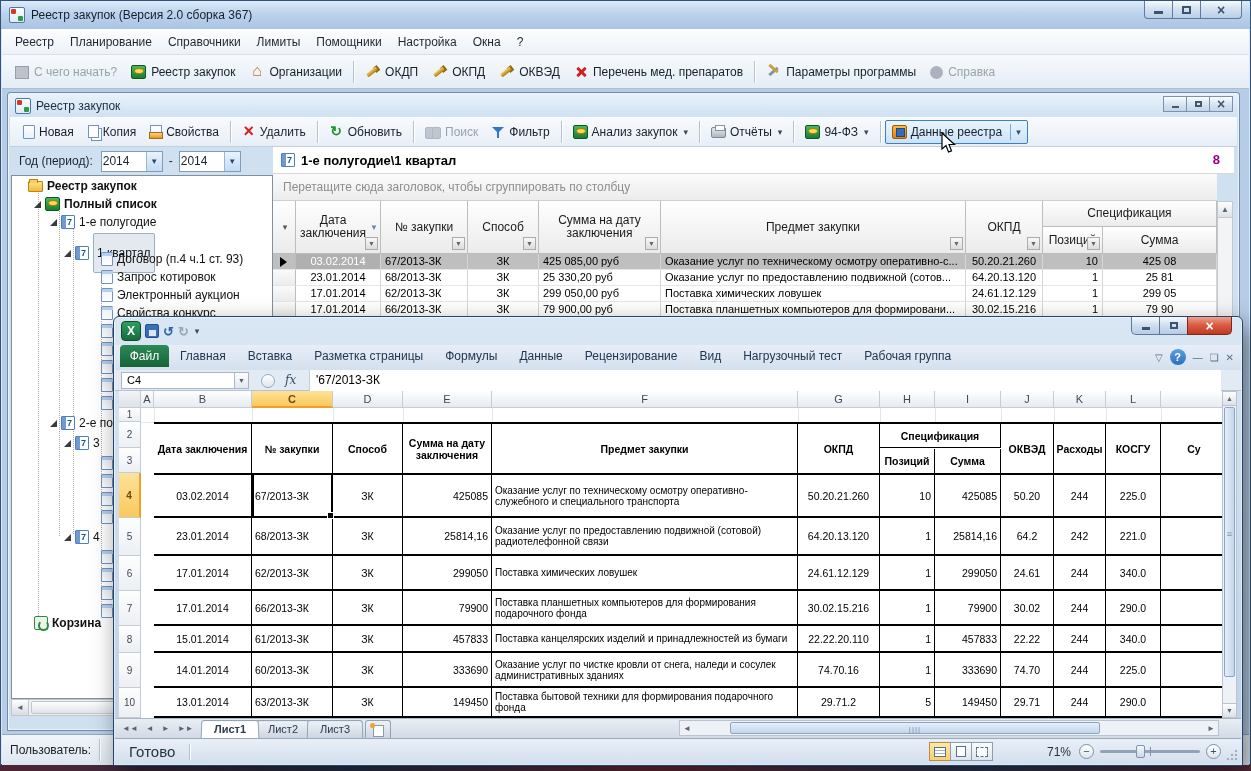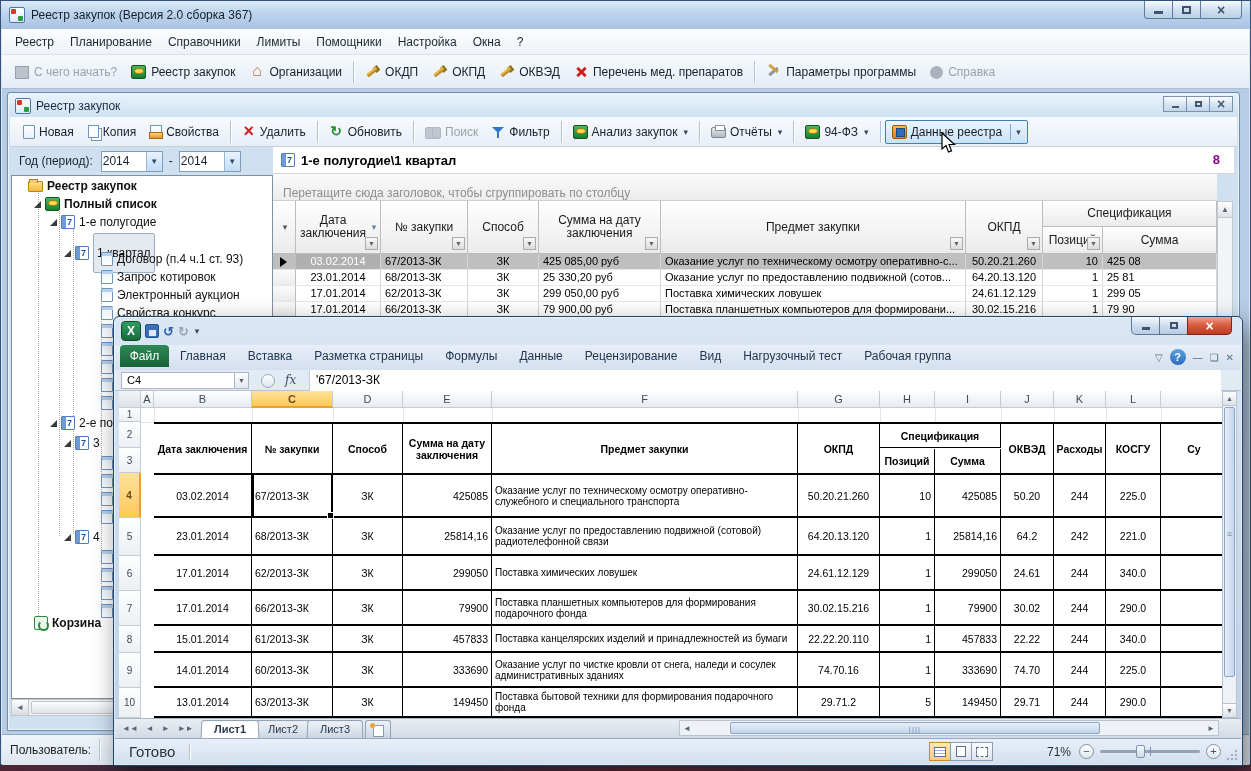--- a/index.html
+++ b/index.html
@@ -105,34 +105,34 @@
 .i-recycle{width:14px;height:14px;border:1px solid #2e8b3d;background:#eaf6ec;border-radius:2px;flex:none;position:relative}
 .i-recycle::after{content:"";position:absolute;left:3px;top:3px;width:7px;height:7px;border:2px solid #2e8b3d;border-radius:50%;border-top-color:transparent}
 .guide{position:absolute;width:0;border-left:1px dotted #a9a9a9}
 .thscroll{position:absolute;left:3px;top:606px;width:262px;height:17px;background:#f0f0f0;border:1px solid #c6c6c6;display:flex;align-items:center}
 .sbtn{width:17px;height:15px;background:linear-gradient(#fdfdfd,#d8dde3);border-right:1px solid #c0c6cd;display:flex;align-items:center;justify-content:center;font-size:8px;color:#5a6675}
 
 .panetitle{position:absolute;left:265px;top:54px;width:961px;height:27px;background:#fff;border-bottom:1px solid #d7d7d7;display:flex;align-items:center;gap:6px;padding-left:8px}
 .panetitle .t{font-size:13px;font-weight:bold;color:#000}
 .count8{position:absolute;right:14px;top:5px;font-size:13px;font-weight:bold;color:var(--count_magenta,#90008d)}
 .groupbar{position:absolute;left:265px;top:81px;width:944px;height:27px;background:linear-gradient(#fbfbfb,#ececec);
- border-bottom:1px solid #cfcfcf;display:flex;align-items:flex-end;padding-left:10px;font-size:12px;color:#8d8d8d}
+ border-bottom:1px solid #cfcfcf;display:flex;align-items:center;padding-left:10px;font-size:12px;color:#8d8d8d}
 .ghdr{position:absolute;background:linear-gradient(#ffffff,#ebebeb);border-right:1px solid #bdbdbd;border-bottom:1px solid #bdbdbd;
  display:flex;align-items:center;justify-content:center;text-align:center;font-size:12px;color:#1a1a1a;line-height:13px;padding:1px 2px}
 .fbtn{position:absolute;right:2px;bottom:3px;width:13px;height:13px;background:linear-gradient(#f8f8f8,#dcdcdc);
  border:1px solid #ababab;font-size:7px;color:#666;display:flex;align-items:center;justify-content:center}
 .fbtn::after{content:"▼"}
 .sortd{font-size:8px;color:#6a86a8;margin-left:2px}
 .sortd::after{content:"▼"}
 .rrow{position:absolute;left:265px;width:944px;height:16px;display:flex;font-size:11px;color:#000;background:#fff}
 .rc{border-right:1px solid #d6d6d6;border-bottom:1px solid #e6e6e6;padding:1px 4px;white-space:nowrap;overflow:hidden;line-height:13px}
 .w-ind{width:23px;background:linear-gradient(#fafafa,#ececec);border-right:1px solid #bdbdbd;position:relative}
 .w-date{width:85px;text-align:center}.w-num{width:87px}.w-way{width:71px;text-align:center}
 .w-sum{width:122px;}.w-subj{width:305px}.w-okpd{width:77px;text-align:center}
-.w-pos{width:60px;text-align:right}.w-sum2{width:114px;text-align:left}
+.w-pos{width:60px;text-align:right}.w-sum2{width:114px;text-align:center}
 .rrow.sel .rc{background:#bfbfbf}
 .rrow.sel .w-date{background:#b0b0b0;color:#fff}
 .selarrow{position:absolute;left:7px;top:3px;width:0;height:0;border-left:7px solid #000;border-top:5px solid transparent;border-bottom:5px solid transparent}
 .vscroll{position:absolute;background:#f2f4f6;border:1px solid #c2c8cf}
 .vscroll .up{height:16px;background:linear-gradient(#fdfdfd,#dde2e8);border-bottom:1px solid #c2c8cf;display:flex;align-items:center;justify-content:center;font-size:8px;color:#5a6675}
 
 .xlwin{position:absolute;left:113px;top:316px;width:1130px;height:450px;z-index:30;border-radius:6px 6px 0 0;
  background:linear-gradient(#d9e6f4,#bcd0e6);border:1px solid #23456b;
  box-shadow:0 0 0 1px rgba(255,255,255,.5) inset,6px 10px 26px rgba(0,0,0,.5)}
 .xl-title{position:absolute;left:0;top:0;right:0;height:28px}

